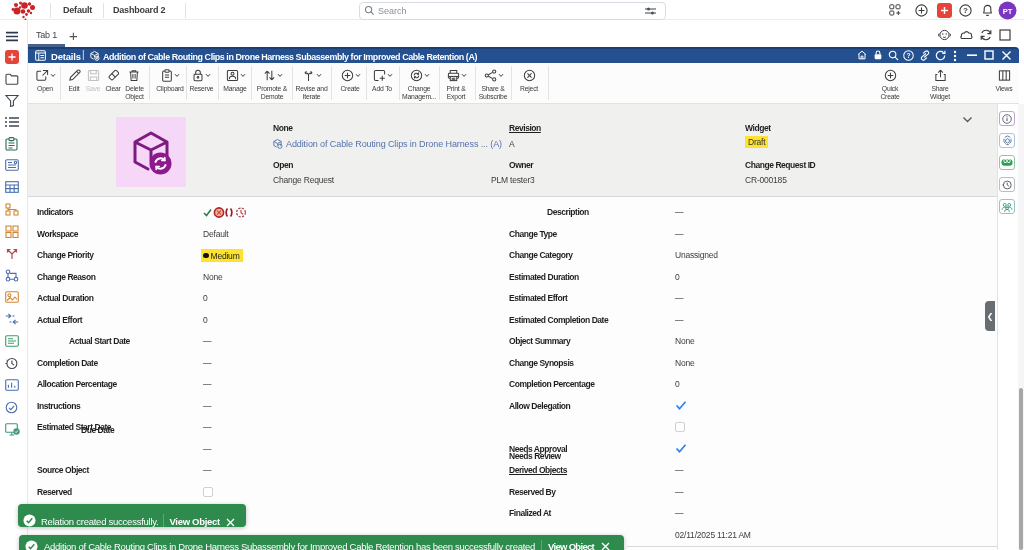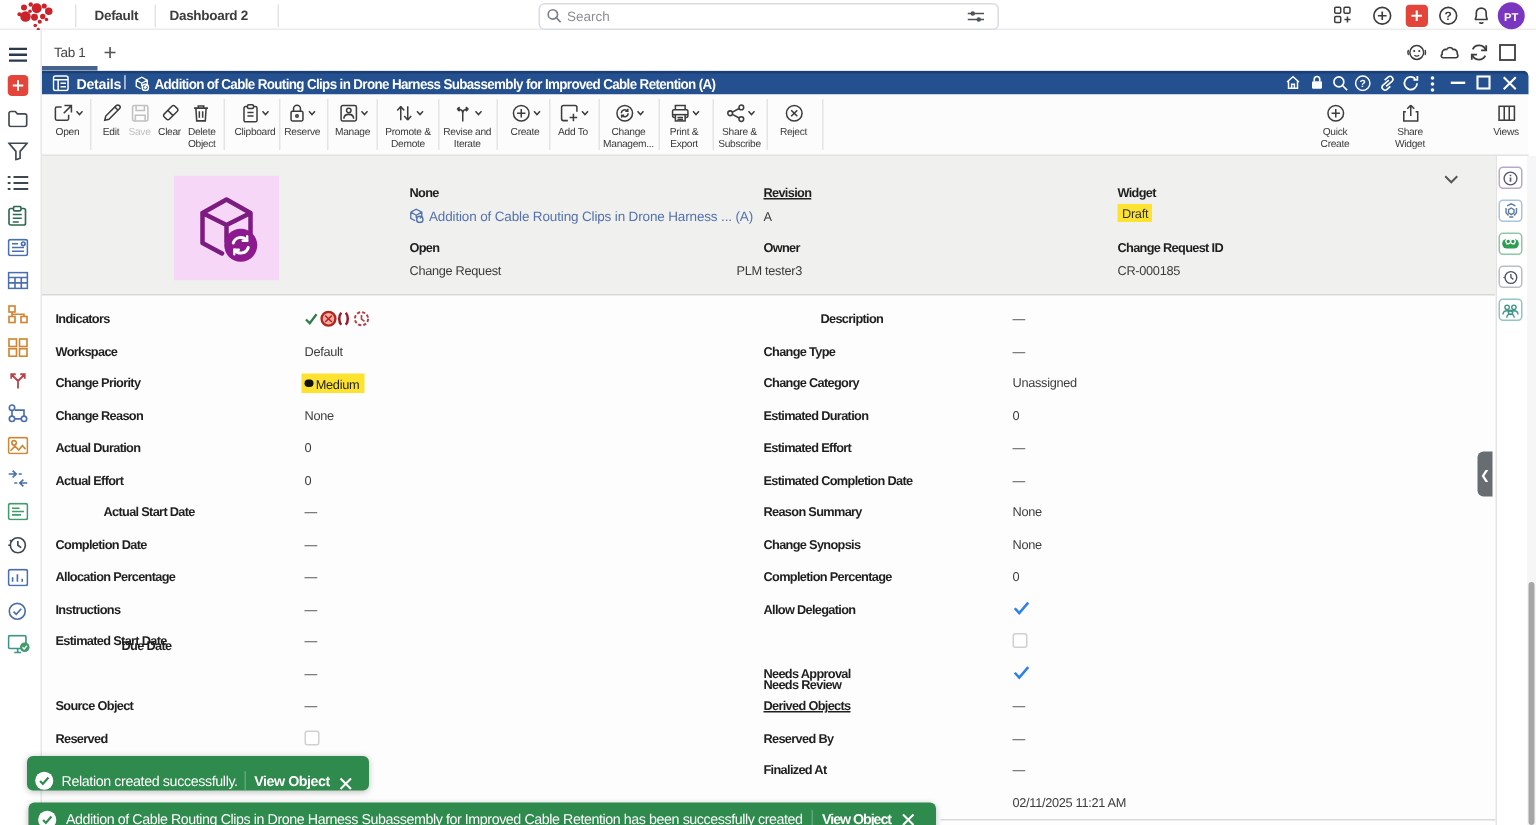--- a/index.html
+++ b/index.html
@@ -603,21 +603,21 @@
 <div class="ab lbl" style="left:509px;top:228.5px;">Change Type</div>
 <div class="ab val" style="left:675px;top:228.5px;">—</div>
 <div class="ab lbl" style="left:509px;top:250.0px;">Change Category</div>
 <div class="ab val" style="left:675px;top:250.0px;">Unassigned</div>
 <div class="ab lbl" style="left:509px;top:271.5px;">Estimated Duration</div>
 <div class="ab val" style="left:675px;top:271.5px;">0</div>
 <div class="ab lbl" style="left:509px;top:293.0px;">Estimated Effort</div>
 <div class="ab val" style="left:675px;top:293.0px;">—</div>
 <div class="ab lbl" style="left:509px;top:314.5px;">Estimated Completion Date</div>
 <div class="ab val" style="left:675px;top:314.5px;">—</div>
-<div class="ab lbl" style="left:509px;top:336.0px;">Reason Summary</div>
+<div class="ab lbl" style="left:509px;top:336.0px;">Object Summary</div>
 <div class="ab val" style="left:675px;top:336.0px;">None</div>
 <div class="ab lbl" style="left:509px;top:357.5px;">Change Synopsis</div>
 <div class="ab val" style="left:675px;top:357.5px;">None</div>
 <div class="ab lbl" style="left:509px;top:379.0px;">Completion Percentage</div>
 <div class="ab val" style="left:675px;top:379.0px;">0</div>
 <div class="ab lbl" style="left:509px;top:400.5px;">Allow Delegation</div>
 <div class="ab" style="left:675px;top:399.5px;">
     <svg width="12" height="11" viewBox="0 0 12 11">
       <path d="M1.5 5.5 l3 3.2 L10.5 1.8" fill="none" stroke="#2f80ed" stroke-width="1.7"></path>
     </svg>

